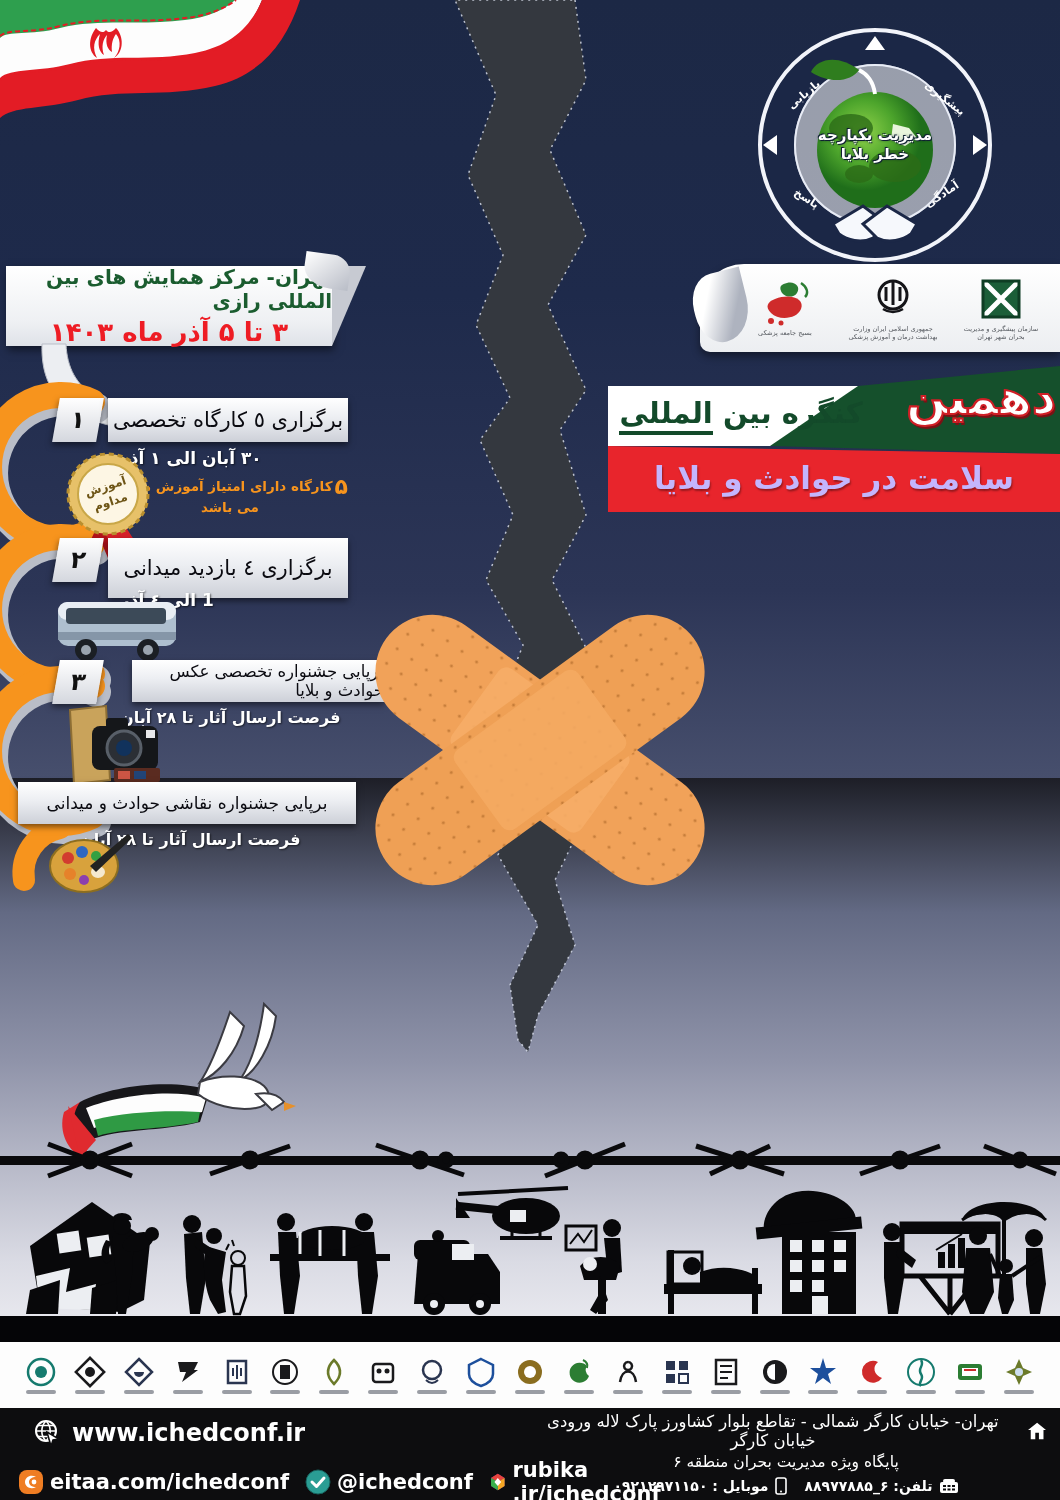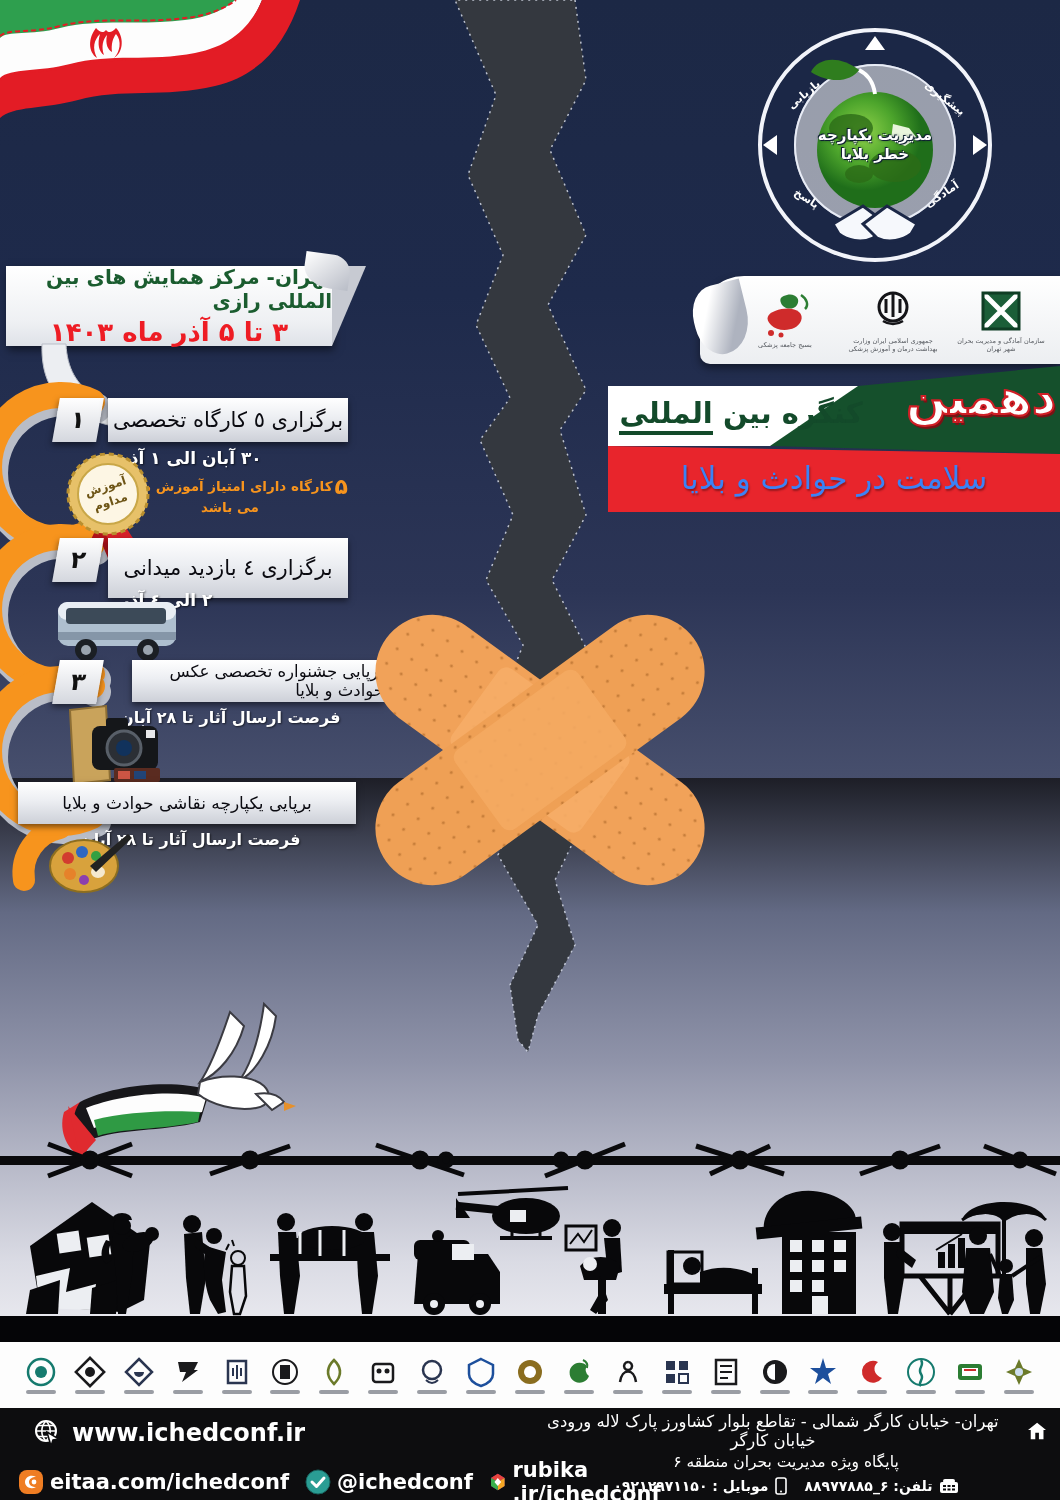--- a/index.html
+++ b/index.html
@@ -36,36 +36,36 @@
   .venue .fold2{position:absolute;right:-18px;top:-12px;width:46px;height:34px;
     background:linear-gradient(135deg,#fff, #b9bdc7);border-radius:0 18px 0 60%;
     transform:rotate(8deg);}
   .venue-l1{color:#1a5c2f;font-weight:900;font-size:20px;}
   .venue-l2{color:#ee1c24;font-weight:900;font-size:26px;margin-top:4px;letter-spacing:1px;}
   .swoosh{position:absolute;left:28px;top:342px;}
   
   .partners{position:absolute;left:700px;top:264px;width:360px;height:88px;
     background:linear-gradient(180deg,#ffffff,#eceef1);
     border-radius:44px 0 0 10px;box-shadow:0 4px 8px rgba(0,0,0,.45);
-    display:flex;align-items:center;justify-content:flex-end;gap:18px;padding:6px 14px 6px 40px;margin-top:12px;}
+    display:flex;align-items:center;justify-content:flex-end;gap:18px;padding:6px 14px 6px 40px;}
   .partners .curl{position:absolute;left:-6px;top:8px;width:54px;height:70px;
     background:linear-gradient(115deg,#ffffff 30%,#aeb3bf 70%);border-radius:50% 0 60% 50%;
     transform:rotate(-14deg);}
   .plogo{display:flex;flex-direction:column;align-items:center;width:92px;}
   .plogo .cap{font-size:6.5px;color:#55595f;text-align:center;line-height:1.25;direction:rtl;margin-top:2px;}
   
   .banner{position:absolute;left:608px;top:366px;width:452px;height:146px;}
   .t-rest{position:absolute;left:2px;top:30px;width:262px;text-align:center;direction:rtl;
     color:#134a2a;font-weight:900;font-size:29px;}
   .ml-underline{border-bottom:4px solid #134a2a;padding-bottom:1px;}
   .t-word{position:absolute;right:4px;top:4px;color:#fff;font-weight:900;font-size:47px;
     direction:rtl;-webkit-text-stroke:2px #d01f26;
     text-shadow:2px 3px 0 #7c1115, -1px -1px 0 #d01f26;margin-left:20px;}
   .t-sub{position:absolute;left:0;top:94px;width:100%;text-align:center;direction:rtl;
-    color:#3b82f6;font-weight:400;font-size:31px;text-shadow:1px 2px 2px rgba(0,0,0,.35);}
+    color:#c4b5fd;font-weight:700;font-size:31px;text-shadow:1px 2px 2px rgba(0,0,0,.35);}
   
   .arcs{position:absolute;left:0;top:380px;}
   .bar{position:absolute;background:linear-gradient(180deg,#ffffff 0%,#eceef2 45%,#cdd0d8 100%);
     box-shadow:0 3px 6px rgba(0,0,0,.5);display:flex;align-items:center;justify-content:center;
     direction:rtl;color:#0a0a10;font-weight:400;}
   .numtab{position:absolute;width:44px;height:44px;
     background:linear-gradient(180deg,#ffffff,#d4d7de);transform:skewX(-10deg);
     display:flex;align-items:center;justify-content:center;
     color:#111;font-weight:900;font-size:24px;box-shadow:0 3px 6px rgba(0,0,0,.5);}
   .idate{position:absolute;color:#fff;font-weight:900;font-size:17px;text-align:left;direction:rtl;
@@ -187,21 +187,21 @@
         <path d="M14,34 C20,38 28,38 34,34" stroke="#141418" stroke-width="2.5" fill="none"></path>
       </svg>
       <div class="cap">جمهوری اسلامی ایران وزارت بهداشت درمان و آموزش پزشکی</div>
     </div>
     <div class="plogo">
       <svg width="48" height="48" viewBox="0 0 48 48">
         <rect x="6" y="6" width="36" height="36" fill="#1b5e38"></rect>
         <path d="M6,6 L42,42 M6,42 L42,6" stroke="#fff" stroke-width="5"></path>
         <rect x="6" y="6" width="36" height="36" fill="none" stroke="#0f3d24" stroke-width="3"></rect>
       </svg>
-      <div class="cap">سازمان آمادگی و مدیریت بحران شهر تهران</div>
+      <div class="cap">سازمان پیشگیری و مدیریت بحران شهر تهران</div>
     </div>
   </div>
 
   <div class="banner">
     <svg width="452" height="146" viewBox="0 0 452 146" style="position:absolute;left:0;top:0;">
       <rect x="0" y="20" width="290" height="60" fill="#ffffff"></rect>
       <path d="M162,80 L250,20 L452,0 L452,88 Z" fill="#15502c"></path>
       <path d="M0,80 L452,88 L452,146 L0,146 Z" fill="#e8252c"></path>
     </svg>
     <div class="t-rest">
@@ -236,21 +236,21 @@
       <path d="M58,66 L80,100 L64,96 L60,112 L42,78 Z" fill="#d61f28"></path>
       <circle cx="50" cy="48" r="40" fill="#e7c169" stroke="#b98f2f" stroke-width="3" stroke-dasharray="5 4"></circle>
       <circle cx="50" cy="48" r="30" fill="#fdf6e4" stroke="#c9a748" stroke-width="2"></circle>
       <text x="50" y="44" text-anchor="middle" font-size="12" font-weight="bold" fill="#6e5516" transform="rotate(-18 50 48)">آموزش</text>
       <text x="50" y="60" text-anchor="middle" font-size="12" font-weight="bold" fill="#6e5516" transform="rotate(-18 50 48)">مداوم</text>
     </svg>
   </div>
 
   <div class="numtab" style="left:56px;top:538px;">۲</div>
   <div class="bar" style="left:108px;top:538px;width:240px;height:60px;font-size:21px;">برگزاری ٤ بازدید میدانی</div>
-  <div class="idate" style="left:120px;top:590px;width:220px;">۲ الی ٤ آذر</div>
+  <div class="idate" style="left:120px;top:590px;width:220px;">1 الی ٤ آذر</div>
   <div class="icon-abs" style="left:52px;top:592px;">
     <svg width="130" height="76" viewBox="0 0 130 76">
       <rect x="6" y="10" width="118" height="44" rx="10" fill="#aebfcf"></rect>
       <rect x="6" y="10" width="118" height="18" rx="9" fill="#e9eef4"></rect>
       <rect x="14" y="16" width="100" height="16" rx="4" fill="#3c4a58"></rect>
       <rect x="6" y="40" width="118" height="8" fill="#8596a8"></rect>
       <circle cx="34" cy="58" r="11" fill="#1b1f24"></circle>
         <circle cx="34" cy="58" r="5" fill="#9aa4ae"></circle>
       <circle cx="96" cy="58" r="11" fill="#1b1f24"></circle>
         <circle cx="96" cy="58" r="5" fill="#9aa4ae"></circle>
@@ -267,21 +267,21 @@
       <rect x="44" y="18" width="22" height="10" rx="3" fill="#15171a"></rect>
       <circle cx="62" cy="48" r="17" fill="#2b2f35" stroke="#585f68" stroke-width="3"></circle>
       <circle cx="62" cy="48" r="8" fill="#11325c"></circle>
       <rect x="84" y="30" width="9" height="8" fill="#e8e8ea"></rect>
       <rect x="52" y="68" width="46" height="14" rx="2" fill="#5a2b20"></rect>
       <rect x="56" y="71" width="12" height="8" fill="#c54"></rect>
       <rect x="72" y="71" width="12" height="8" fill="#247"></rect>
     </svg>
   </div>
 
-  <div class="bar" style="left:18px;top:782px;width:338px;height:42px;font-size:17px;">برپایی یکپارچه نقاشی حوادث و بلایا</div>
+  <div class="bar" style="left:18px;top:782px;width:338px;height:42px;font-size:17px;">برپایی جشنواره نقاشی حوادث و میدانی</div>
   <div class="idate" style="left:80px;top:830px;width:240px;font-size:16px;">فرصت ارسال آثار تا ۲۸ آبان</div>
   <div class="icon-abs" style="left:46px;top:826px;">
     <svg width="86" height="72" viewBox="0 0 86 72">
       <ellipse cx="38" cy="40" rx="34" ry="26" fill="#d8a23c" stroke="#8d6e1f" stroke-width="2"></ellipse>
       <ellipse cx="52" cy="46" rx="7" ry="6" fill="#f5e9cf"></ellipse>
       <circle cx="22" cy="32" r="6" fill="#d23c2f"></circle>
       <circle cx="36" cy="26" r="6" fill="#2f67c0"></circle>
       <circle cx="50" cy="30" r="5" fill="#33a042"></circle>
       <circle cx="24" cy="48" r="6" fill="#e6822a"></circle>
       <circle cx="38" cy="54" r="5" fill="#8c3fae"></circle>

